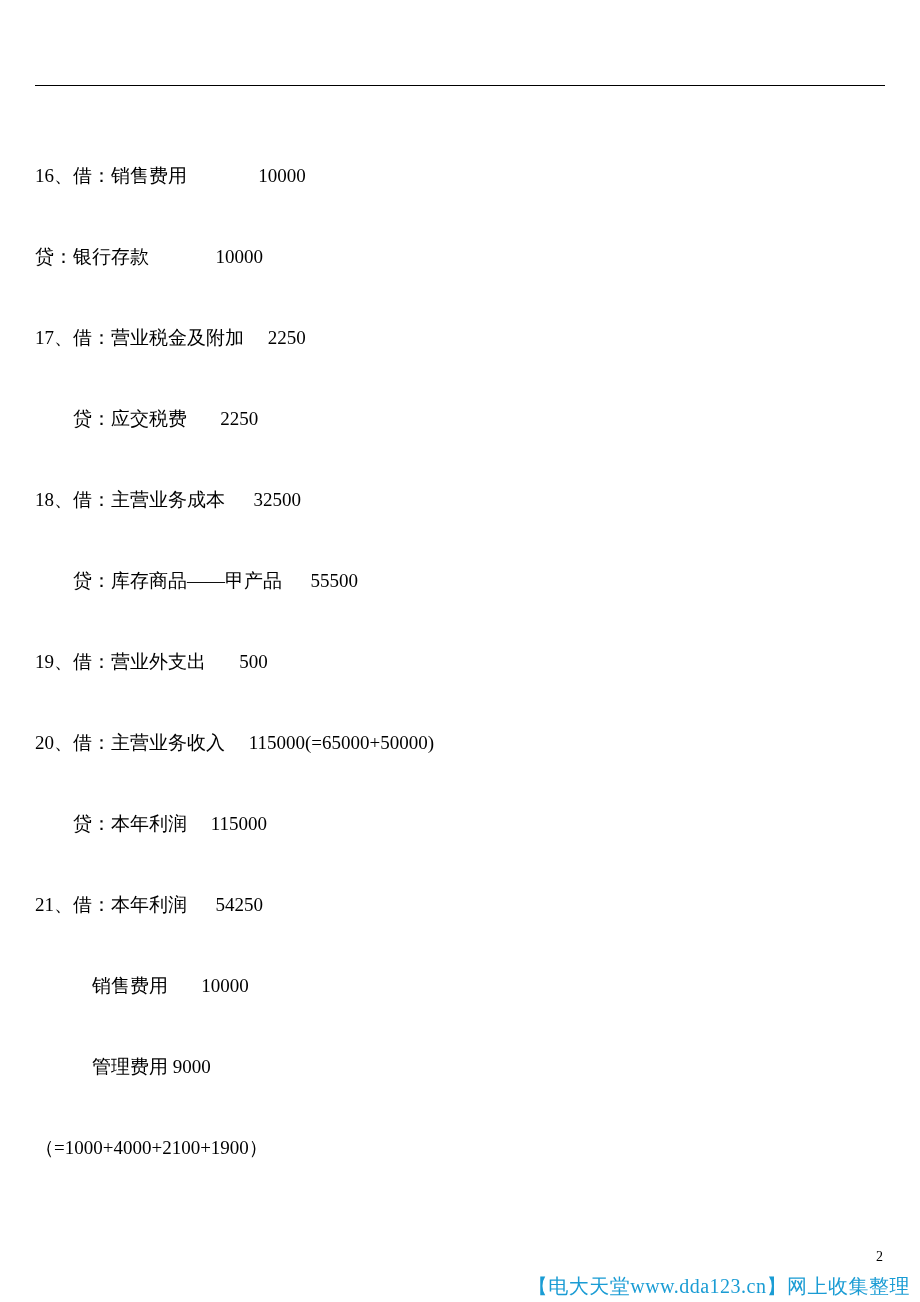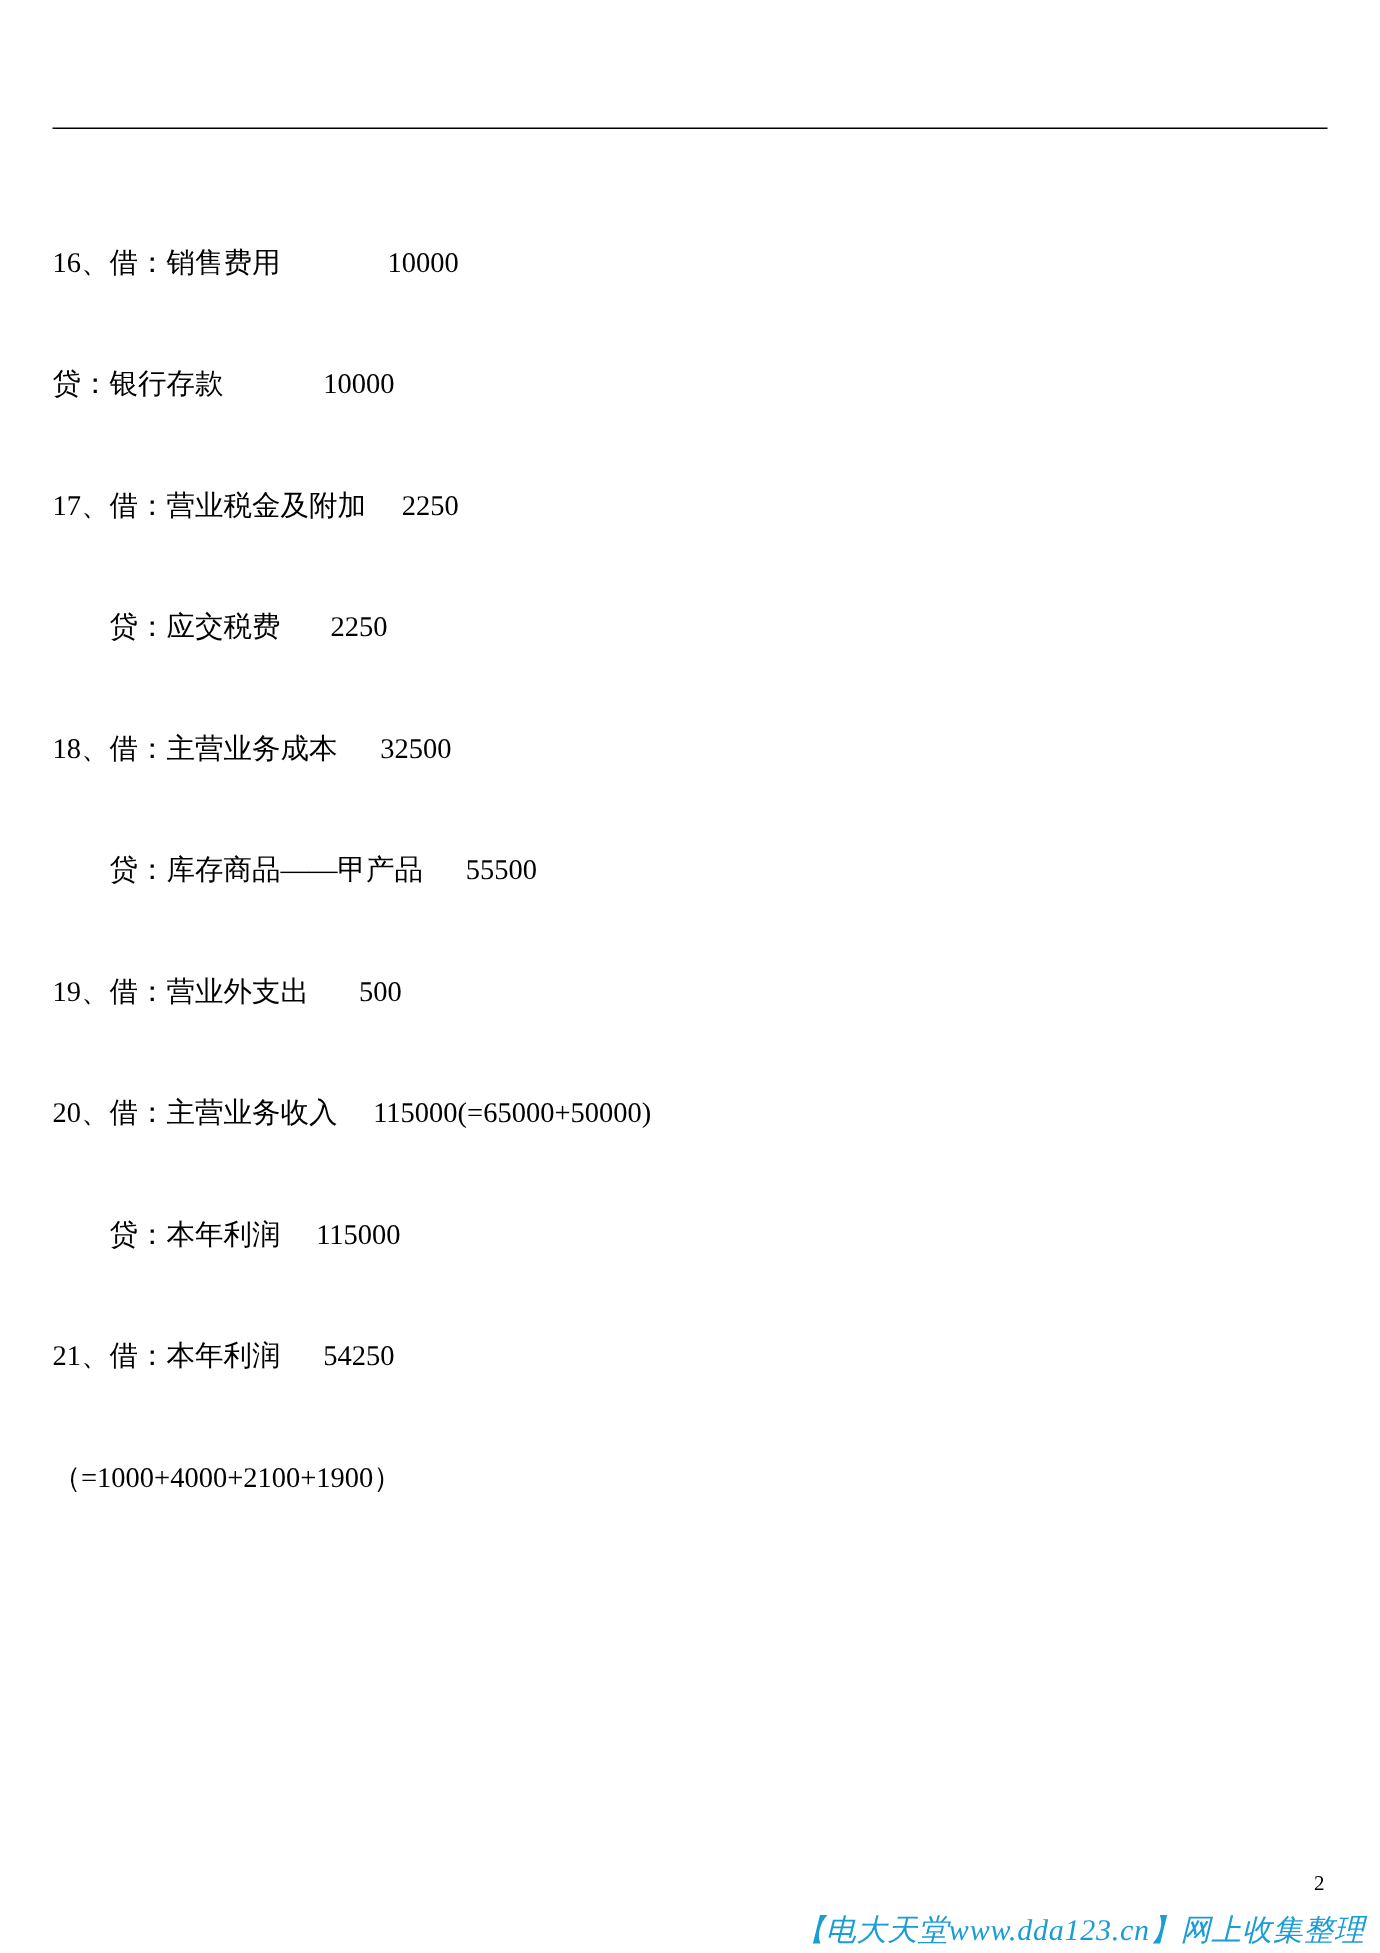--- a/index.html
+++ b/index.html
@@ -37,39 +37,40 @@
       font-family: "SimSun", "宋体", serif;
     }
     .footer-text {
       position: absolute;
       bottom: 2px;
       right: 10px;
       font-size: 20px;
       color: #1a9cd4;
       font-family: "SimSun", "宋体", serif;
       letter-spacing: 0.5px;
-      font-style: italic;
     }
   </style>
 </head>
 <body>
 
 <div class="page-container">
   <div class="horizontal-rule"></div>
   <div class="content">
     <div>16、借：销售费用               10000</div>
     <div>贷：银行存款              10000</div>
     <div>17、借：营业税金及附加     2250</div>
     <div>        贷：应交税费       2250</div>
     <div>18、借：主营业务成本      32500</div>
     <div>        贷：库存商品——甲产品      55500</div>
     <div>19、借：营业外支出       500</div>
     <div>20、借：主营业务收入     115000(=65000+50000)</div>
     <div>        贷：本年利润     115000</div>
     <div>21、借：本年利润      54250</div>
+    <div>            销售费用       10000</div>
+    <div>            管理费用 9000</div>
     <div>（=1000+4000+2100+1900）</div>
     
     
   </div>
 </div>
 
 <div class="page-number">2</div>
 <div class="footer-text">【电大天堂www.dda123.cn】网上收集整理</div>
 
 </body></html>

